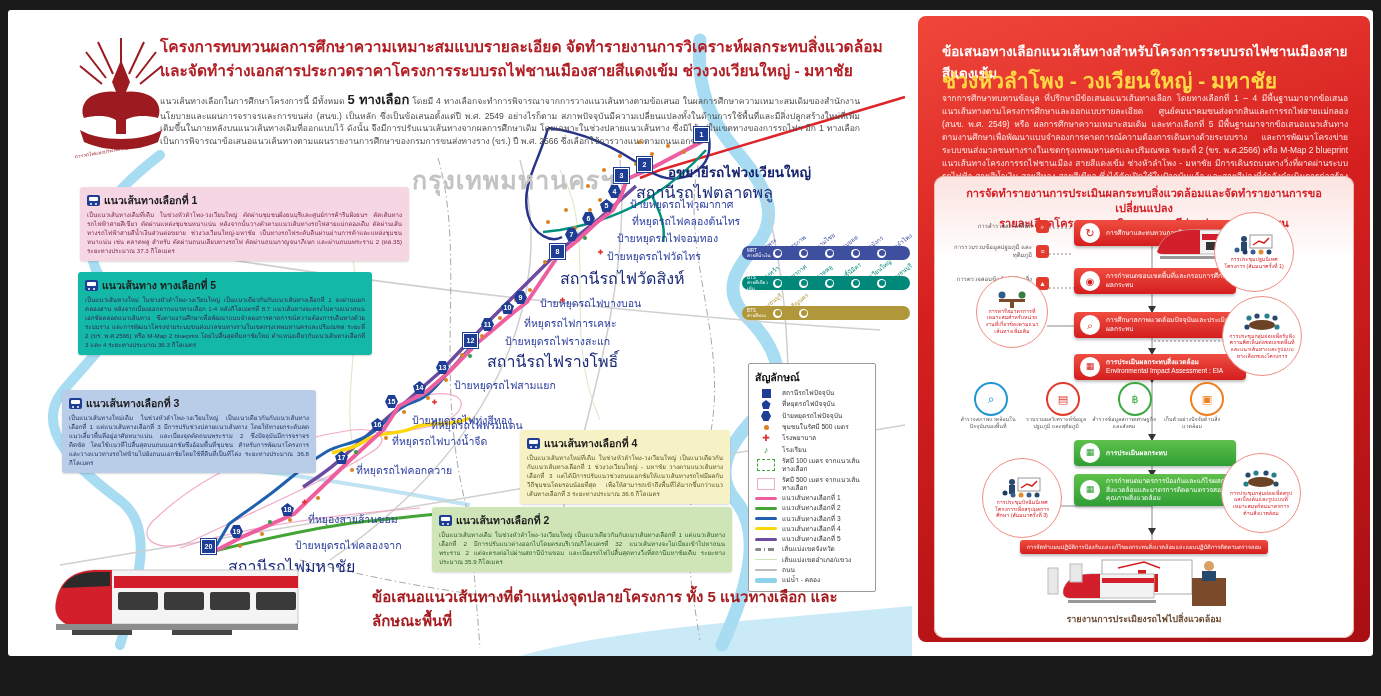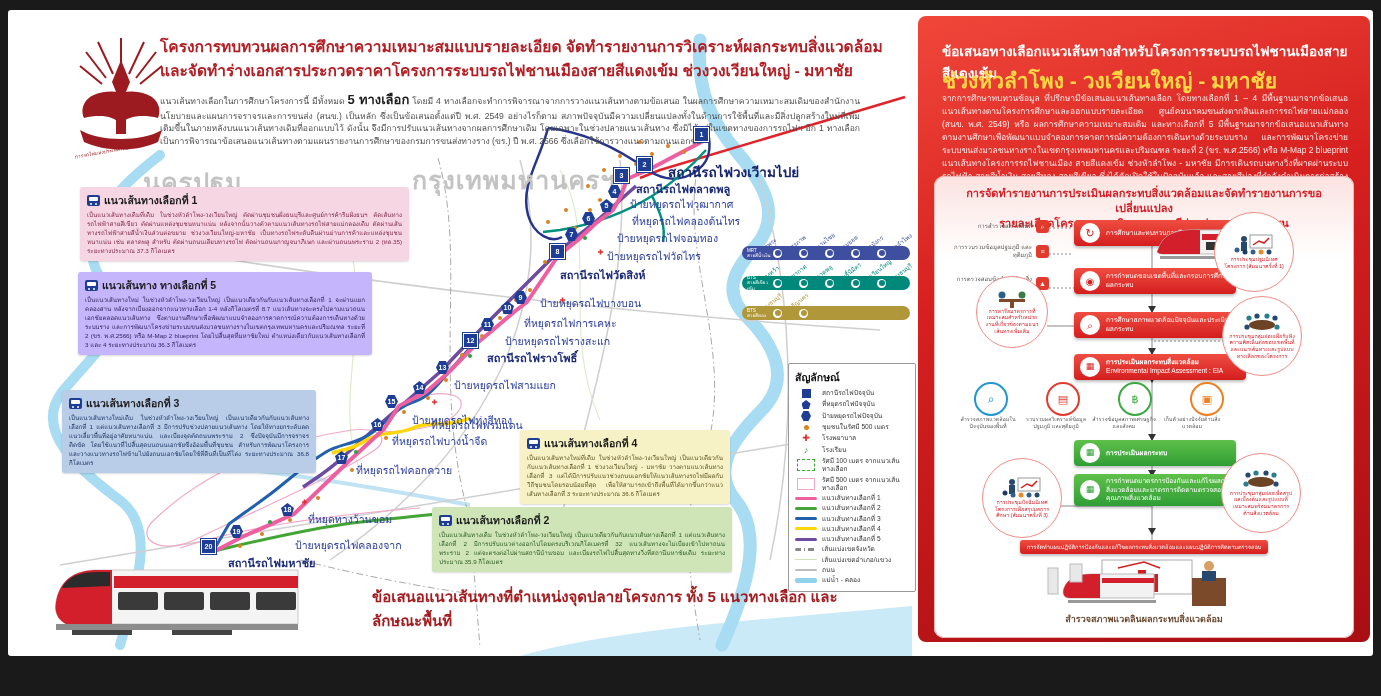--- a/index.html
+++ b/index.html
@@ -11,21 +11,21 @@
   .t1{font-size:15.5px;font-weight:bold;color:#b21e24;line-height:1.45;}
   .intro{font-size:8.6px;color:#4c4c4c;line-height:1.5;text-align:justify;}
   .intro b{font-size:13px;color:#1c1c1c;}
   .prov{color:#c3c3c3;font-size:25px;font-weight:bold;letter-spacing:1px;}
   
   .mk{width:13px;height:13px;background:#1d3e94;color:#fff;font-size:7px;font-weight:bold;
       display:flex;align-items:center;justify-content:center;border:1px solid #fff;box-shadow:0 0 0 1px #1d3e94;}
   .mk.hx{clip-path:polygon(25% 0,75% 0,100% 50%,75% 100%,25% 100%,0 50%);box-shadow:none;border:none;}
   .mk.pt{clip-path:polygon(50% 0,100% 38%,81% 100%,19% 100%,0 38%);box-shadow:none;border:none;}
   .L1{font-size:13.5px;font-weight:bold;color:#16246d;white-space:nowrap;}
-  .L2{font-size:11px;font-weight:bold;color:#1b2a78;white-space:nowrap;}
+  .L2{font-size:16px;font-weight:normal;color:#1b2a78;white-space:nowrap;}
   .L3{font-size:10.5px;color:#2b3e9e;white-space:nowrap;}
   
   .rbox{border-radius:3px;padding:5px 7px 5px 7px;box-shadow:0 1px 2px rgba(0,0,0,.15);}
   .rbox h4{margin:0 0 2px 0;font-size:10.5px;color:#1d1d1d;display:flex;align-items:center;gap:4px;}
   .rbox p{margin:0;font-size:6.2px;line-height:1.45;text-align:justify;}
   .tico{width:13px;height:11px;background:#1d3e94;border-radius:2px;position:relative;flex:0 0 13px;}
   .tico:before{content:"";position:absolute;left:2px;top:2px;right:2px;height:4px;background:#fff;border-radius:1px;}
   .tico:after{content:"";position:absolute;left:3px;bottom:1px;width:2px;height:2px;background:#fff;border-radius:50%;box-shadow:5px 0 0 #fff;}
   
   #legend{background:#fff;border:1px solid #9a9a9a;border-radius:2px;padding:5px 6px;}
@@ -173,21 +173,20 @@
   <div class="abs srttxt" style="left:74px;top:148px;transform:rotate(-10deg)">การรถไฟแห่งประเทศไทย</div>
 
   <div class="abs t1" style="left:160px;top:36px;width:750px">โครงการทบทวนผลการศึกษาความเหมาะสมแบบรายละเอียด จัดทำรายงานการวิเคราะห์ผลกระทบสิ่งแวดล้อม</div>
   <div class="abs t1" style="left:160px;top:60px;width:750px">และจัดทำร่างเอกสารประกวดราคาโครงการระบบรถไฟชานเมืองสายสีแดงเข้ม ช่วงวงเวียนใหญ่ - มหาชัย</div>
   <div class="abs intro" style="left:160px;top:90px;width:700px">
     <span>แนวเส้นทางเลือกในการศึกษาโครงการนี้ มีทั้งหมด</span>
     <b>5 ทางเลือก</b>
     <span>โดยมี 4 ทางเลือกจะทำการพิจารณาจากการวางแนวเส้นทางตามข้อเสนอ ในผลการศึกษาความเหมาะสมเดิมของสำนักงานนโยบายและแผนการจราจรและการขนส่ง (สนข.) เป็นหลัก ซึ่งเป็นข้อเสนอตั้งแต่ปี พ.ศ. 2549 อย่างไรก็ตาม สภาพปัจจุบันมีความเปลี่ยนแปลงทั้งในด้านการใช้พื้นที่และมีสิ่งปลูกสร้างใหม่ที่เพิ่มเติมขึ้นในภายหลังบนแนวเส้นทางเดิมที่ออกแบบไว้ ดังนั้น จึงมีการปรับแนวเส้นทางจากผลการศึกษาเดิม โดยเฉพาะในช่วงปลายแนวเส้นทาง ซึ่งมิได้อยู่ในเขตทางของการรถไฟฯ อีก 1 ทางเลือก เป็นการพิจารณาข้อเสนอแนวเส้นทางตามแผนรายงานการศึกษาของกรมการขนส่งทางราง (ขร.) ปี พ.ศ. 2566 ซึ่งเลือกใช้การวางแนวตามถนนเอกชัย</span>
   </div>
 
-  <div class="abs prov" style="left:143px;top:162px">นครปฐม</div>
   <div class="abs prov" style="left:412px;top:160px">กรุงเทพมหานครฯ</div>
 
   <div class="abs mk" style="left:694px;top:127px">1</div>
   <div class="abs mk" style="left:637px;top:157px">2</div>
   <div class="abs mk" style="left:614px;top:168px">3</div>
   <div class="abs mk hx" style="left:608px;top:185px">4</div>
   <div class="abs mk pt" style="left:600px;top:199px">5</div>
   <div class="abs mk hx" style="left:582px;top:212px">6</div>
   <div class="abs mk hx" style="left:565px;top:228px">7</div>
   <div class="abs mk" style="left:550px;top:244px">8</div>
@@ -197,48 +196,48 @@
   <div class="abs mk" style="left:463px;top:333px">12</div>
   <div class="abs mk hx" style="left:436px;top:361px">13</div>
   <div class="abs mk pt" style="left:413px;top:381px">14</div>
   <div class="abs mk hx" style="left:385px;top:395px">15</div>
   <div class="abs mk pt" style="left:371px;top:418px">16</div>
   <div class="abs mk pt" style="left:335px;top:451px">17</div>
   <div class="abs mk pt" style="left:281px;top:503px">18</div>
   <div class="abs mk hx" style="left:230px;top:525px">19</div>
   <div class="abs mk" style="left:201px;top:539px">20</div>
 
-  <div class="abs L1" style="left:668px;top:161px">สถานีรถไฟวงเวีามไปย่</div>
+  <div class="abs L1" style="left:668px;top:161px">อขยายีรถไฟวงเวียนใหญ่</div>
   <div class="abs L2" style="left:636px;top:180px">สถานีรถไฟตลาดพลู</div>
   <div class="abs L3" style="left:630px;top:196px">ป้ายหยุดรถไฟวุฒากาศ</div>
   <div class="abs L3" style="left:632px;top:213px">ที่หยุดรถไฟคลองต้นไทร</div>
   <div class="abs L3" style="left:617px;top:230px">ป้ายหยุดรถไฟจอมทอง</div>
   <div class="abs L3" style="left:607px;top:248px">ป้ายหยุดรถไฟวัดไทร</div>
   <div class="abs L2" style="left:560px;top:266px">สถานีรถไฟวัดสิงห์</div>
   <div class="abs L3" style="left:540px;top:295px">ป้ายหยุดรถไฟบางบอน</div>
   <div class="abs L3" style="left:524px;top:315px">ที่หยุดรถไฟการเคหะ</div>
   <div class="abs L3" style="left:505px;top:333px">ป้ายหยุดรถไฟรางสะแก</div>
   <div class="abs L2" style="left:487px;top:349px">สถานีรถไฟรางโพธิ์</div>
   <div class="abs L3" style="left:454px;top:377px">ป้ายหยุดรถไฟสามแยก</div>
   <div class="abs L3" style="left:431px;top:417px">ที่หยุดรถไฟพรมแดน</div>
   <div class="abs L3" style="left:412px;top:412px">ป้ายหยุดรถไฟทุ่งสีทอง</div>
   <div class="abs L3" style="left:392px;top:433px">ที่หยุดรถไฟบางน้ำจืด</div>
   <div class="abs L3" style="left:356px;top:462px">ที่หยุดรถไฟคอกควาย</div>
-  <div class="abs L3" style="left:308px;top:511px">ที่หยุดทางว้านขอม</div>
+  <div class="abs L3" style="left:308px;top:511px">ที่หยุองสายส้านขอม</div>
   <div class="abs L3" style="left:295px;top:537px">ป้ายหยุดรถไฟคลองจาก</div>
   <div class="abs L2" style="left:228px;top:554px">สถานีรถไฟมหาชัย</div>
 
   <div class="abs rbox" style="left:80px;top:187px;width:315px;background:#f7d6e4">
     <h4>
         <span class="tico"></span>
         <span>แนวเส้นทางเลือกที่ 1</span>
       </h4>
     <p style="color:#7d2a49">เป็นแนวเส้นทางเดิมที่เดิม ในช่วงหัวลำโพง-วงเวียนใหญ่ ตัดผ่านชุมชนฝั่งธนบุรีและศูนย์การค้าริมฝั่งธนฯ ตัดเส้นทางรถไฟฟ้าสายสีเขียว ตัดผ่านแหล่งชุมชนหนาแน่น หลังจากนั้นวางตัวตามแนวเส้นทางรถไฟสายแม่กลองเดิม ตัดผ่านเส้นทางรถไฟฟ้าสายสีน้ำเงินส่วนต่อขยาย ช่วงวงเวียนใหญ่-มหาชัย เป็นทางรถไฟระดับดินผ่านย่านการค้าและแหล่งชุมชนหนาแน่น เช่น ตลาดพลู สำหรับ ตัดผ่านถนนเลียบทางรถไฟ ตัดผ่านถนนกาญจนาภิเษก และผ่านถนนพระราม 2 (ทล.35) ระยะทางประมาณ 37.3 กิโลเมตร</p>
   </div>
-  <div class="abs rbox" style="left:78px;top:272px;width:280px;background:#c4b5fd">
+  <div class="abs rbox" style="left:78px;top:272px;width:280px;background:#14b8a6">
     <h4>
         <span class="tico"></span>
         <span>แนวเส้นทาง ทางเลือกที่ 5</span>
       </h4>
     <p style="color:#34275c">เป็นแนวเส้นทางใหม่ ในช่วงหัวลำโพง-วงเวียนใหญ่ เป็นแนวเดียวกันกับแนวเส้นทางเลือกที่ 1 จะผ่านแยกคลองสาน หลังจากเบี่ยงออกจากแนวทางเลือก 1-4 หลังกิโลเมตรที่ 8.7 แนวเส้นทางจะตรงไปตามแนวถนนเอกชัยตลอดแนวเส้นทาง ซึ่งตามงานศึกษาเพื่อพัฒนาแบบจำลองการคาดการณ์ความต้องการเดินทางด้วยระบบราง และการพัฒนาโครงข่ายระบบขนส่งมวลชนทางรางในเขตกรุงเทพมหานครและปริมณฑล ระยะที่ 2 (ขร. พ.ศ.2566) หรือ M-Map 2 blueprint โดยไปสิ้นสุดที่มหาชัยใหม่ ตำแหน่งเดียวกับแนวเส้นทางเลือกที่ 3 และ 4 ระยะทางประมาณ 36.3 กิโลเมตร</p>
   </div>
   <div class="abs rbox" style="left:62px;top:390px;width:240px;background:#b9cce8">
     <h4>
         <span class="tico"></span>
         <span>แนวเส้นทางเลือกที่ 3</span>
@@ -253,21 +252,21 @@
     <p style="color:#5c5420">เป็นแนวเส้นทางใหม่ที่เดิม ในช่วงหัวลำโพง-วงเวียนใหญ่ เป็นแนวเดียวกันกับแนวเส้นทางเลือกที่ 1 ช่วงวงเวียนใหญ่ - มหาชัย วางตามแนวเส้นทางเลือกที่ 3 แต่ได้มีการปรับแนวช่วงถนนเอกชัยให้แนวเส้นทางรถไฟมีผลกับวิถีชุมชนโดยรอบน้อยที่สุด เพื่อให้สามารถเข้าถึงพื้นที่ได้มากขึ้นกว่าแนวเส้นทางเลือกที่ 3 ระยะทางประมาณ 36.6 กิโลเมตร</p>
   </div>
   <div class="abs rbox" style="left:432px;top:507px;width:286px;background:#cfe5b8">
     <h4>
         <span class="tico"></span>
         <span>แนวเส้นทางเลือกที่ 2</span>
       </h4>
     <p style="color:#2f5b1f">เป็นแนวเส้นทางเดิม ในช่วงหัวลำโพง-วงเวียนใหญ่ เป็นแนวเดียวกันกับแนวเส้นทางเลือกที่ 1 แต่แนวเส้นทางเลือกที่ 2 มีการปรับแนวต่างออกไปโดยตรงบริเวณกิโลเมตรที่ 32 แนวเส้นทางจะไม่เบี่ยงเข้าไปหาถนนพระราม 2 แต่จะตรงต่อไปผ่านสถานีบ้านขอม และเบี่ยงรถไฟไปสิ้นสุดทางวิ่งที่สถานีมหาชัยเดิม ระยะทางประมาณ 35.9 กิโลเมตร</p>
   </div>
 
-  <div class="abs" id="legend" style="left:788px;top:363px;width:114px">
+  <div class="abs" id="legend" style="left:748px;top:363px;width:114px">
     <h5>สัญลักษณ์</h5>
     <div class="lgrow">
         <span class="lgsw">
           <span style="width:9px;height:9px;background:#1d3e94"></span>
         </span>
         <span class="lglab">สถานีรถไฟปัจจุบัน</span>
       </div>
     <div class="lgrow">
         <span class="lgsw">
           <span style="width:9px;height:9px;background:#1d3e94;clip-path:polygon(50% 0,100% 38%,81% 100%,19% 100%,0 38%)"></span>
@@ -625,16 +624,16 @@
         <path d="M20,30 C24,20 34,16 48,16 L110,16 L110,40 L26,40 C20,40 18,36 20,30 Z" fill="#f2f2f2" stroke="#bbb"></path>
         <path d="M20,30 C24,20 34,16 48,16 L56,16 L56,40 L26,40 C20,40 18,36 20,30 Z" fill="#d31f2b"></path>
         <rect x="58" y="20" width="52" height="5" fill="#d31f2b"></rect>
         <rect x="24" y="42" width="88" height="3" fill="#999"></rect>
         <rect x="148" y="20" width="34" height="28" fill="#7a4a2b"></rect>
         <circle cx="165" cy="8" r="5" fill="#d9a066"></circle>
           <rect x="158" y="13" width="14" height="10" fill="#27496d"></rect>
         <rect x="4" y="10" width="10" height="26" fill="#e8e8e8" stroke="#bbb"></rect>
           <rect x="26" y="6" width="12" height="18" fill="#e8e8e8" stroke="#bbb"></rect>
       </svg>
-      <div class="abs resultcap" style="left:60px;top:436px;width:300px;text-align:center">สำรวจสภาพแวดลินผลกระทบสิ่งแวดล้อม</div>
+      <div class="abs resultcap" style="left:60px;top:436px;width:300px;text-align:center">รายงานการประเมิยงรถไฟไปสิ่งแวดล้อม</div>
     </div>
   </div>
 </div>
 
 </body></html>

